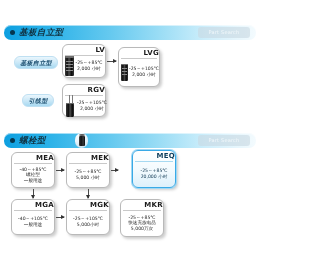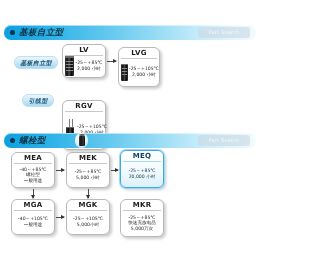--- a/index.html
+++ b/index.html
@@ -118,21 +118,21 @@
   }
   .pbox.highlight {
     border: 1px solid #39a9e6;
     background: linear-gradient(to bottom, #ffffff 0%, #f2fafe 55%, #dcf0fb 100%);
     box-shadow: 0 0 0 1px #9fd8f4, 2px 2px 3px rgba(0,0,0,.20);
   }
   .pbox-title {
     position: absolute;
     left: 0; right: 0; top: 1px;
     height: 9px;
-    text-align: center;
+    text-align: right;
     font-size: 7px;
     font-weight: bold;
     color: #1a1a1a;
     line-height: 9px;
     letter-spacing: .3px;
   }
   .pbox.highlight .pbox-title { color: #0b3d5c; }
   .pbox-divider {
     position: absolute;
     left: 2px; right: 2px; top: 10px;
@@ -301,21 +301,21 @@
       <span class="cap cap-lvg"></span>
       <span class="pbox-specs">
         <span class="spec-line">-25～+105℃</span>
         <span class="spec-line">2,000 小时</span>
       </span>
     </div>
   </div>
 
   <div class="row-label" style="left:22px; top:94px; width:30px;">引线型</div>
 
-  <div class="pbox" style="left:62px; top:100px; width:44px; height:50px;padding-left:32px;">
+  <div class="pbox" style="left:62px; top:84px; width:44px; height:33px;padding-left:32px;">
     <div class="pbox-title">RGV</div>
     <div class="pbox-divider"></div>
     <div class="pbox-body">
       <span class="cap-rgv-wrap">
         <span class="cap-rgv-leads"></span>
         <span class="cap-rgv-body"></span>
       </span>
       <span class="pbox-specs">
         <span class="spec-line">-25～+105℃</span>
         <span class="spec-line">2,000 小时</span>
@@ -350,21 +350,21 @@
     <div class="pbox-body">
       <span class="pbox-specs">
         <span class="spec-line">-25～+85℃</span>
         <span class="spec-line">5,000 小时</span>
       </span>
     </div>
   </div>
 
   <div class="arrow-h" style="left:111px; top:170px; width:7px;"></div>
 
-  <div class="pbox highlight" style="left:120px; top:150px; width:44px; height:38px;">
+  <div class="pbox highlight" style="left:132px; top:150px; width:44px; height:38px;">
     <div class="pbox-title">MEQ</div>
     <div class="pbox-divider"></div>
     <div class="pbox-body">
       <span class="pbox-specs">
         <span class="spec-line">-25～+85℃</span>
         <span class="spec-line">20,000 小时</span>
       </span>
     </div>
   </div>
 

